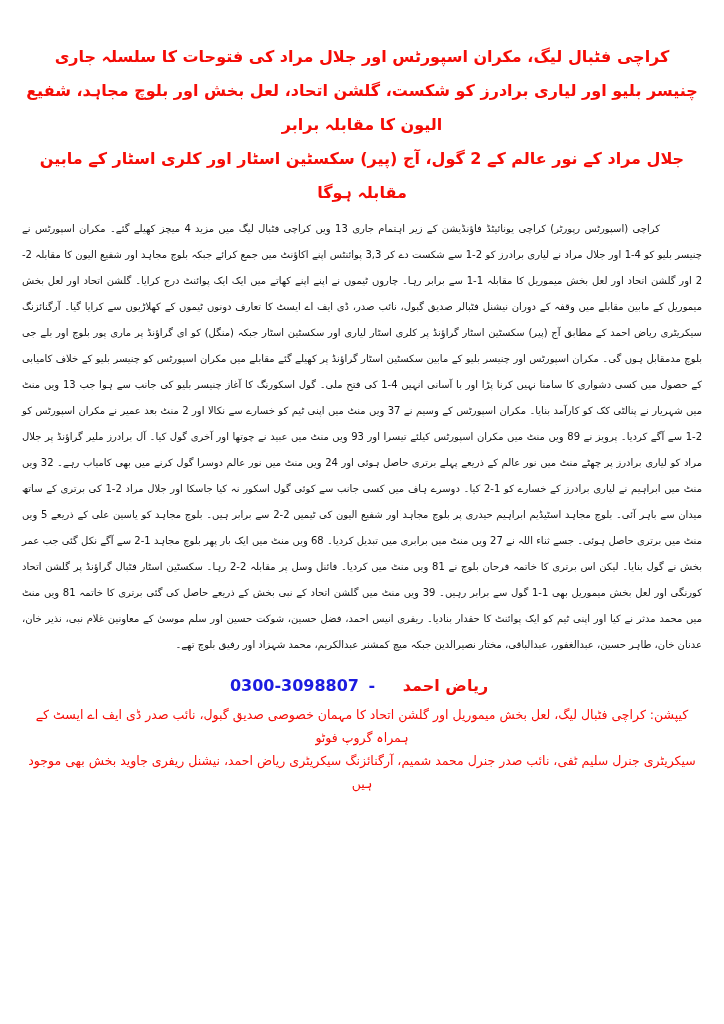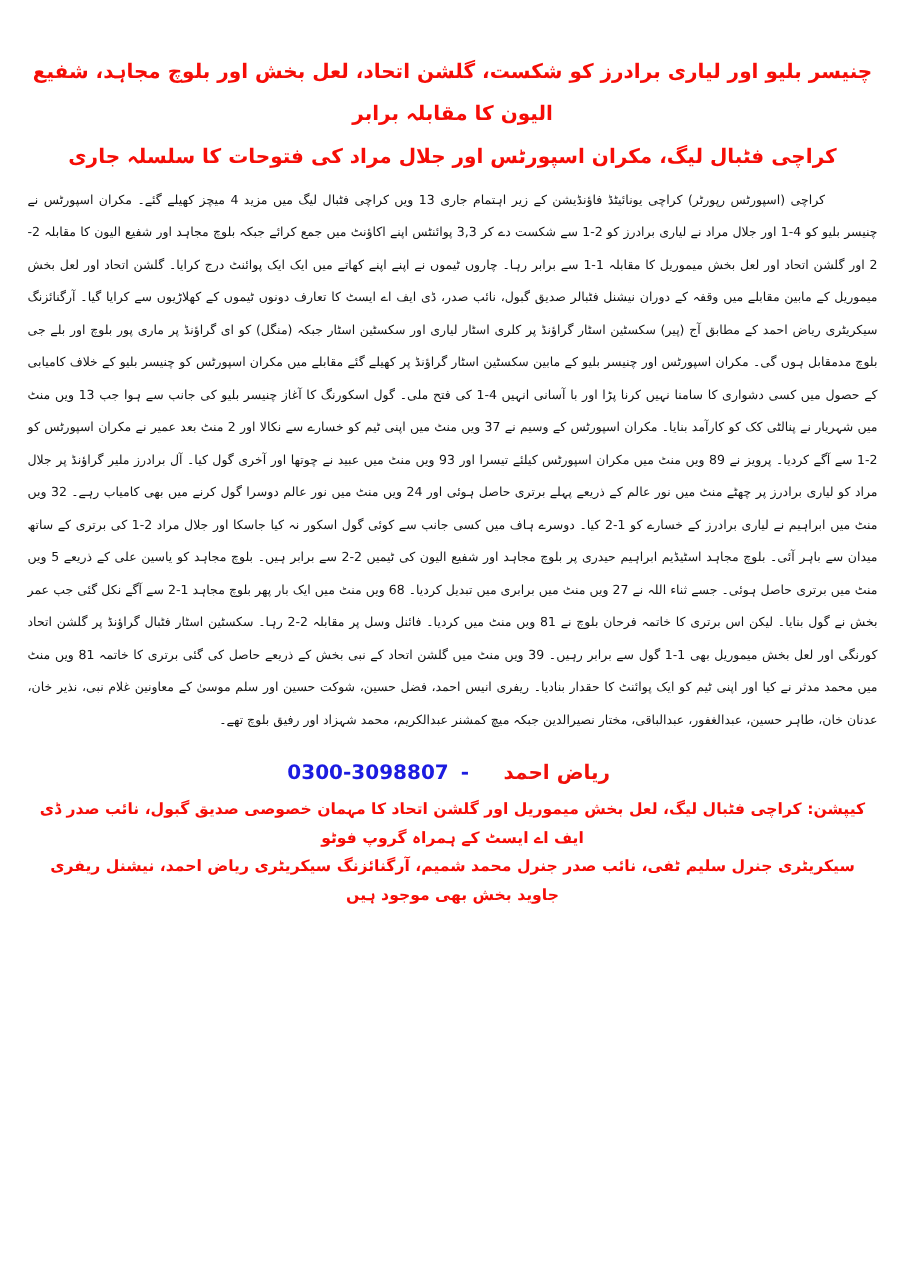--- a/index.html
+++ b/index.html
@@ -57,33 +57,34 @@
   }
   .contact-phone {
     color: var(--phone-blue, #1c1ce0);
     direction: ltr;
     unicode-bidi: embed;
   }
   .caption {
     margin: 8px 26px 0 26px;
     text-align: center;
     color: var(--headline-red, #f50d07);
-    font-weight: bold;
+    font-weight: normal;
     font-size: 12.5px;
     line-height: 23px;
   }
 </style>
 </head>
 <body>
 
 <div class="page">
 
   <header class="headline">
+    <div class="h-line">کراچی فٹبال لیگ، مکران اسپورٹس اور جلال مراد کی فتوحات کا سلسلہ جاری</div>
     <div class="h-line">چنیسر بلیو اور لیاری برادرز کو شکست، گلشن اتحاد، لعل بخش اور بلوچ مجاہد، شفیع الیون کا مقابلہ برابر</div>
-    <div class="h-line">کراچی فٹبال لیگ، مکران اسپورٹس اور جلال مراد کی فتوحات کا سلسلہ جاری</div>
+    <div class="h-line">جلال مراد کے نور عالم کے 2 گول، آج (پیر) سکسٹین اسٹار اور کلری اسٹار کے مابین مقابلہ ہوگا</div>
   </header>
 
   <main class="article">
     <p class="body-text">کراچی (اسپورٹس رپورٹر)  کراچی یونائیٹڈ فاؤنڈیشن کے زیر اہتمام جاری 13 ویں کراچی فٹبال لیگ میں مزید 4 میچز کھیلے گئے۔ مکران اسپورٹس نے چنیسر بلیو کو 4-1 اور جلال مراد نے لیاری برادرز کو 2-1 سے شکست دے کر 3,3 پوائنٹس اپنے اکاؤنٹ میں جمع کرائے جبکہ بلوچ مجاہد اور شفیع الیون کا مقابلہ 2-2 اور گلشن اتحاد اور لعل بخش میموریل کا مقابلہ 1-1 سے برابر رہا۔ چاروں ٹیموں نے اپنے اپنے کھاتے میں ایک ایک پوائنٹ درج کرایا۔ گلشن اتحاد اور لعل بخش میموریل کے مابین مقابلے میں وقفہ کے دوران نیشنل فٹبالر صدیق گبول، نائب صدر، ڈی ایف اے ایسٹ کا تعارف دونوں ٹیموں کے کھلاڑیوں سے کرایا گیا۔ آرگنائزنگ سیکریٹری ریاض احمد کے مطابق آج (پیر) سکسٹین اسٹار گراؤنڈ پر کلری اسٹار لیاری اور سکسٹین اسٹار جبکہ (منگل) کو ای گراؤنڈ پر ماری پور بلوچ اور بلے جی بلوچ مدمقابل ہوں گی۔ مکران اسپورٹس اور چنیسر بلیو کے مابین سکسٹین اسٹار گراؤنڈ پر کھیلے گئے مقابلے میں مکران اسپورٹس کو چنیسر بلیو کے خلاف کامیابی کے حصول میں کسی دشواری کا سامنا نہیں کرنا پڑا اور با آسانی انہیں 4-1 کی فتح ملی۔ گول اسکورنگ کا آغاز چنیسر بلیو کی جانب سے ہوا جب 13 ویں منٹ میں شہریار نے پنالٹی کک کو کارآمد بنایا۔ مکران اسپورٹس کے وسیم نے 37 ویں منٹ میں اپنی ٹیم کو خسارے سے نکالا اور 2 منٹ بعد عمیر نے مکران اسپورٹس کو 2-1 سے آگے کردیا۔ پرویز نے 89 ویں منٹ میں مکران اسپورٹس کیلئے تیسرا اور 93 ویں منٹ میں عبید نے چوتھا اور آخری گول کیا۔ آل برادرز ملیر گراؤنڈ پر جلال مراد کو لیاری برادرز پر چھٹے منٹ میں نور عالم کے ذریعے پہلے برتری حاصل ہوئی اور 24 ویں منٹ میں نور عالم دوسرا گول کرنے میں بھی کامیاب رہے۔ 32 ویں منٹ میں ابراہیم نے لیاری برادرز کے خسارے کو 1-2 کیا۔ دوسرے ہاف میں کسی جانب سے کوئی گول اسکور نہ کیا جاسکا اور جلال مراد 2-1 کی برتری کے ساتھ میدان سے باہر آئی۔ بلوچ مجاہد اسٹیڈیم ابراہیم حیدری پر بلوچ مجاہد اور شفیع الیون کی ٹیمیں 2-2 سے برابر ہیں۔ بلوچ مجاہد کو یاسین علی کے ذریعے 5 ویں منٹ میں برتری حاصل ہوئی۔ جسے ثناء اللہ نے 27 ویں منٹ میں برابری میں تبدیل کردیا۔ 68 ویں منٹ میں ایک بار پھر بلوچ مجاہد 1-2 سے آگے نکل گئی جب عمر بخش نے گول بنایا۔ لیکن اس برتری کا خاتمہ فرحان بلوچ نے 81 ویں منٹ میں کردیا۔ فائنل وسل پر مقابلہ 2-2 رہا۔ سکسٹین اسٹار فٹبال گراؤنڈ پر گلشن اتحاد کورنگی اور لعل بخش میموریل بھی 1-1 گول سے برابر رہیں۔ 39 ویں منٹ میں گلشن اتحاد کے نبی بخش کے ذریعے حاصل کی گئی برتری کا خاتمہ 81 ویں منٹ میں محمد مدثر نے کیا اور اپنی ٹیم کو ایک پوائنٹ کا حقدار بنادیا۔ ریفری انیس احمد، فضل حسین، شوکت حسین اور سلم موسیٰ کے معاونین غلام نبی، نذیر خان، عدنان خان، طاہر حسین، عبدالغفور، عبدالباقی، مختار نصیرالدین جبکہ میچ کمشنر عبدالکریم، محمد شہزاد اور رفیق بلوچ تھے۔</p>
   </main>
 
   <div class="contact">
     <span class="contact-name">ریاض احمد</span>
     <span class="contact-sep">-</span>
     <span class="contact-phone">0300-3098807</span>

